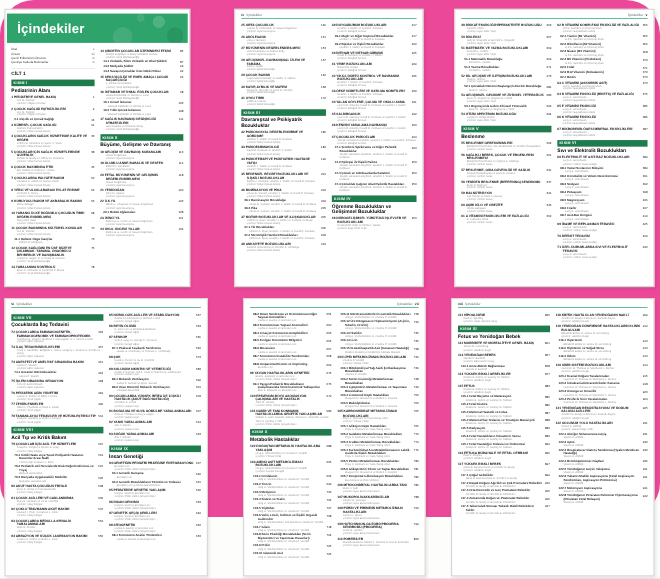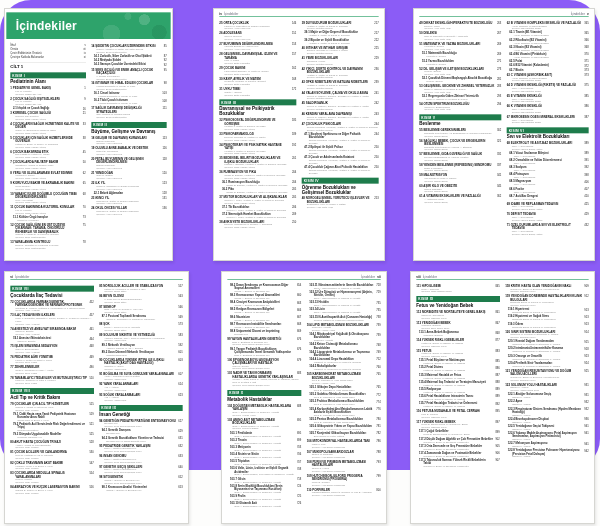--- a/index.html
+++ b/index.html
@@ -1,17 +1,17 @@
 <!DOCTYPE html>
 <html style="--banner-green: #2ea36b; --kisim-green: #1e7c4c; --rule-green: #2ea36b;"><head>
 <meta charset="utf-8">
 <style>
   html,body{margin:0;padding:0;background:#fdfdfc;}
   body{width:600px;height:526px;font-family:"Liberation Sans",sans-serif;overflow:hidden;}
-  #spread{position:relative;width:600px;height:470px;background:#8b5cf6;border-radius:31px;}
+  #spread{position:relative;width:600px;height:470px;background:#ec4899;border-radius:31px;}
   .page{position:absolute;background:#ffffff;border:1px solid #d6d6d2;box-shadow:1px 2px 3px rgba(0,0,0,.10);overflow:hidden;box-sizing:border-box;}
   .p0{left:4px;top:8px;width:169px;height:253px;}
   .p1{left:213px;top:8px;width:172px;height:253px;}
   .p2{left:413px;top:8px;width:182px;height:253px;}
   .p3{left:4px;top:271px;width:185px;height:253px;}
   .p4{left:221px;top:271px;width:166px;height:253px;}
   .p5{left:410px;top:271px;width:185px;height:253px;}
   .ct{position:absolute;left:0;top:0;width:300%;height:759px;transform:scale(.33333);transform-origin:0 0;box-sizing:border-box;padding:8px 16px;}
   .banner{height:80px;margin:2px -12px 12px -12px;display:flex;align-items:center;padding-left:28px;color:#fff;font-size:36px;font-weight:bold;letter-spacing:.5px;
     background:

